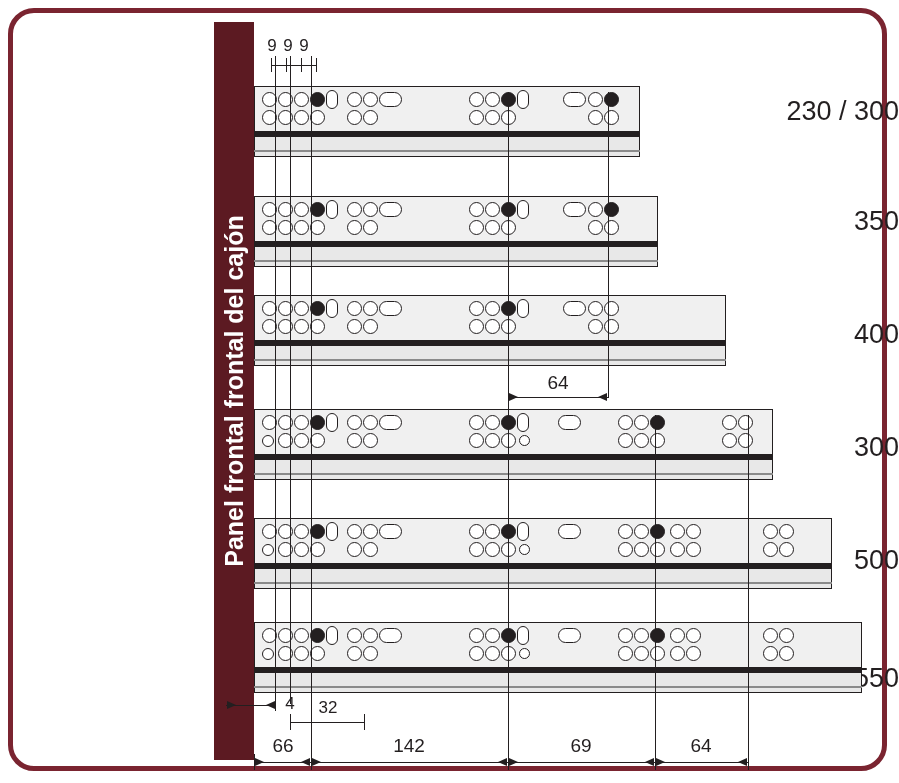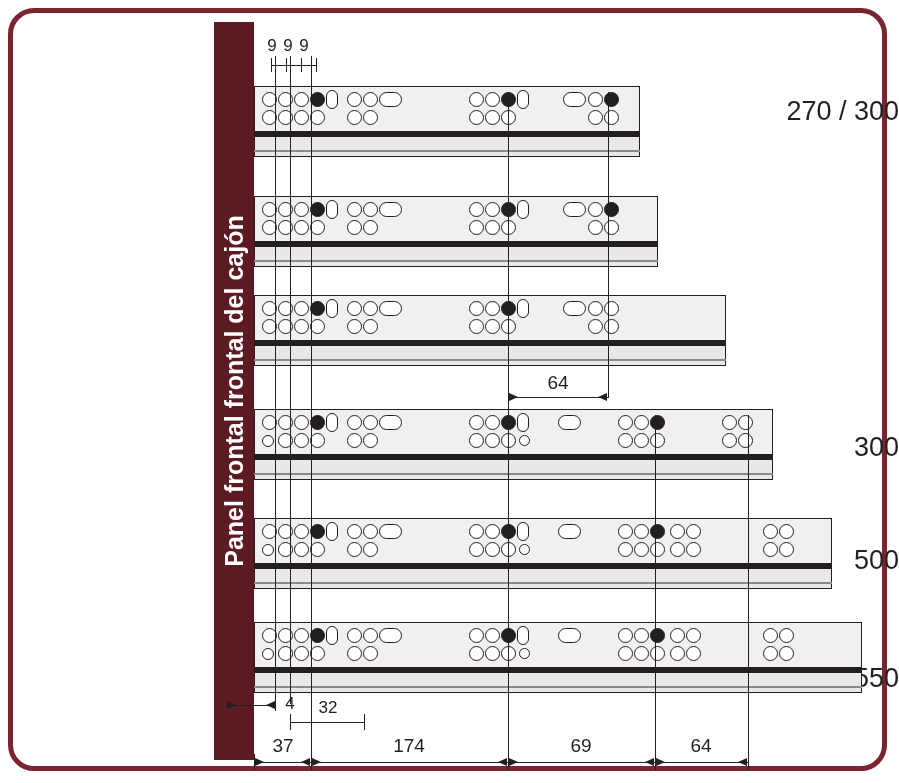--- a/index.html
+++ b/index.html
@@ -160,21 +160,23 @@
 <body>
 
 <div id="page">
 
   <div id="frame"></div>
 
   <div id="label-bar">
     <span class="vtext">Panel frontal frontal del cajón</span>
   </div>
 
-  <div class="row-label" style="top:96px;">270 / 300</div>
+  <div class="row-label" style="top:96px;">230 / 300</div>
+  <div class="row-label" style="top:206px;">350</div>
+  <div class="row-label" style="top:319px;">400</div>
   <div class="row-label" style="top:432px;">300</div>
   <div class="row-label" style="top:545px;">500</div>
   <div class="row-label" style="top:663px;">550</div>
 
   <div class="rail" style="left:254px; top:86px; width:386px; height:71px;">
     <div class="top-band"></div>
     <div class="mid-line"></div>
     <div class="bot-band"></div>
     <div class="inner-line"></div>
 
@@ -465,18 +467,18 @@
 
   <div class="arrow-r" style="left:255px; top:758px;"></div>
   <div class="arrow-l" style="left:301px; top:758px;"></div>
   <div class="arrow-r" style="left:312px; top:758px;"></div>
   <div class="arrow-l" style="left:498px; top:758px;"></div>
   <div class="arrow-r" style="left:509px; top:758px;"></div>
   <div class="arrow-l" style="left:645px; top:758px;"></div>
   <div class="arrow-r" style="left:656px; top:758px;"></div>
   <div class="arrow-l" style="left:738px; top:758px;"></div>
 
-  <div class="dim-text" style="left:253px; top:735px; width:60px;">37</div>
-  <div class="dim-text" style="left:379px; top:735px; width:60px;">174</div>
+  <div class="dim-text" style="left:253px; top:735px; width:60px;">66</div>
+  <div class="dim-text" style="left:379px; top:735px; width:60px;">142</div>
   <div class="dim-text" style="left:551px; top:735px; width:60px;">69</div>
   <div class="dim-text" style="left:671px; top:735px; width:60px;">64</div>
 
 </div>
 
 </body></html>

